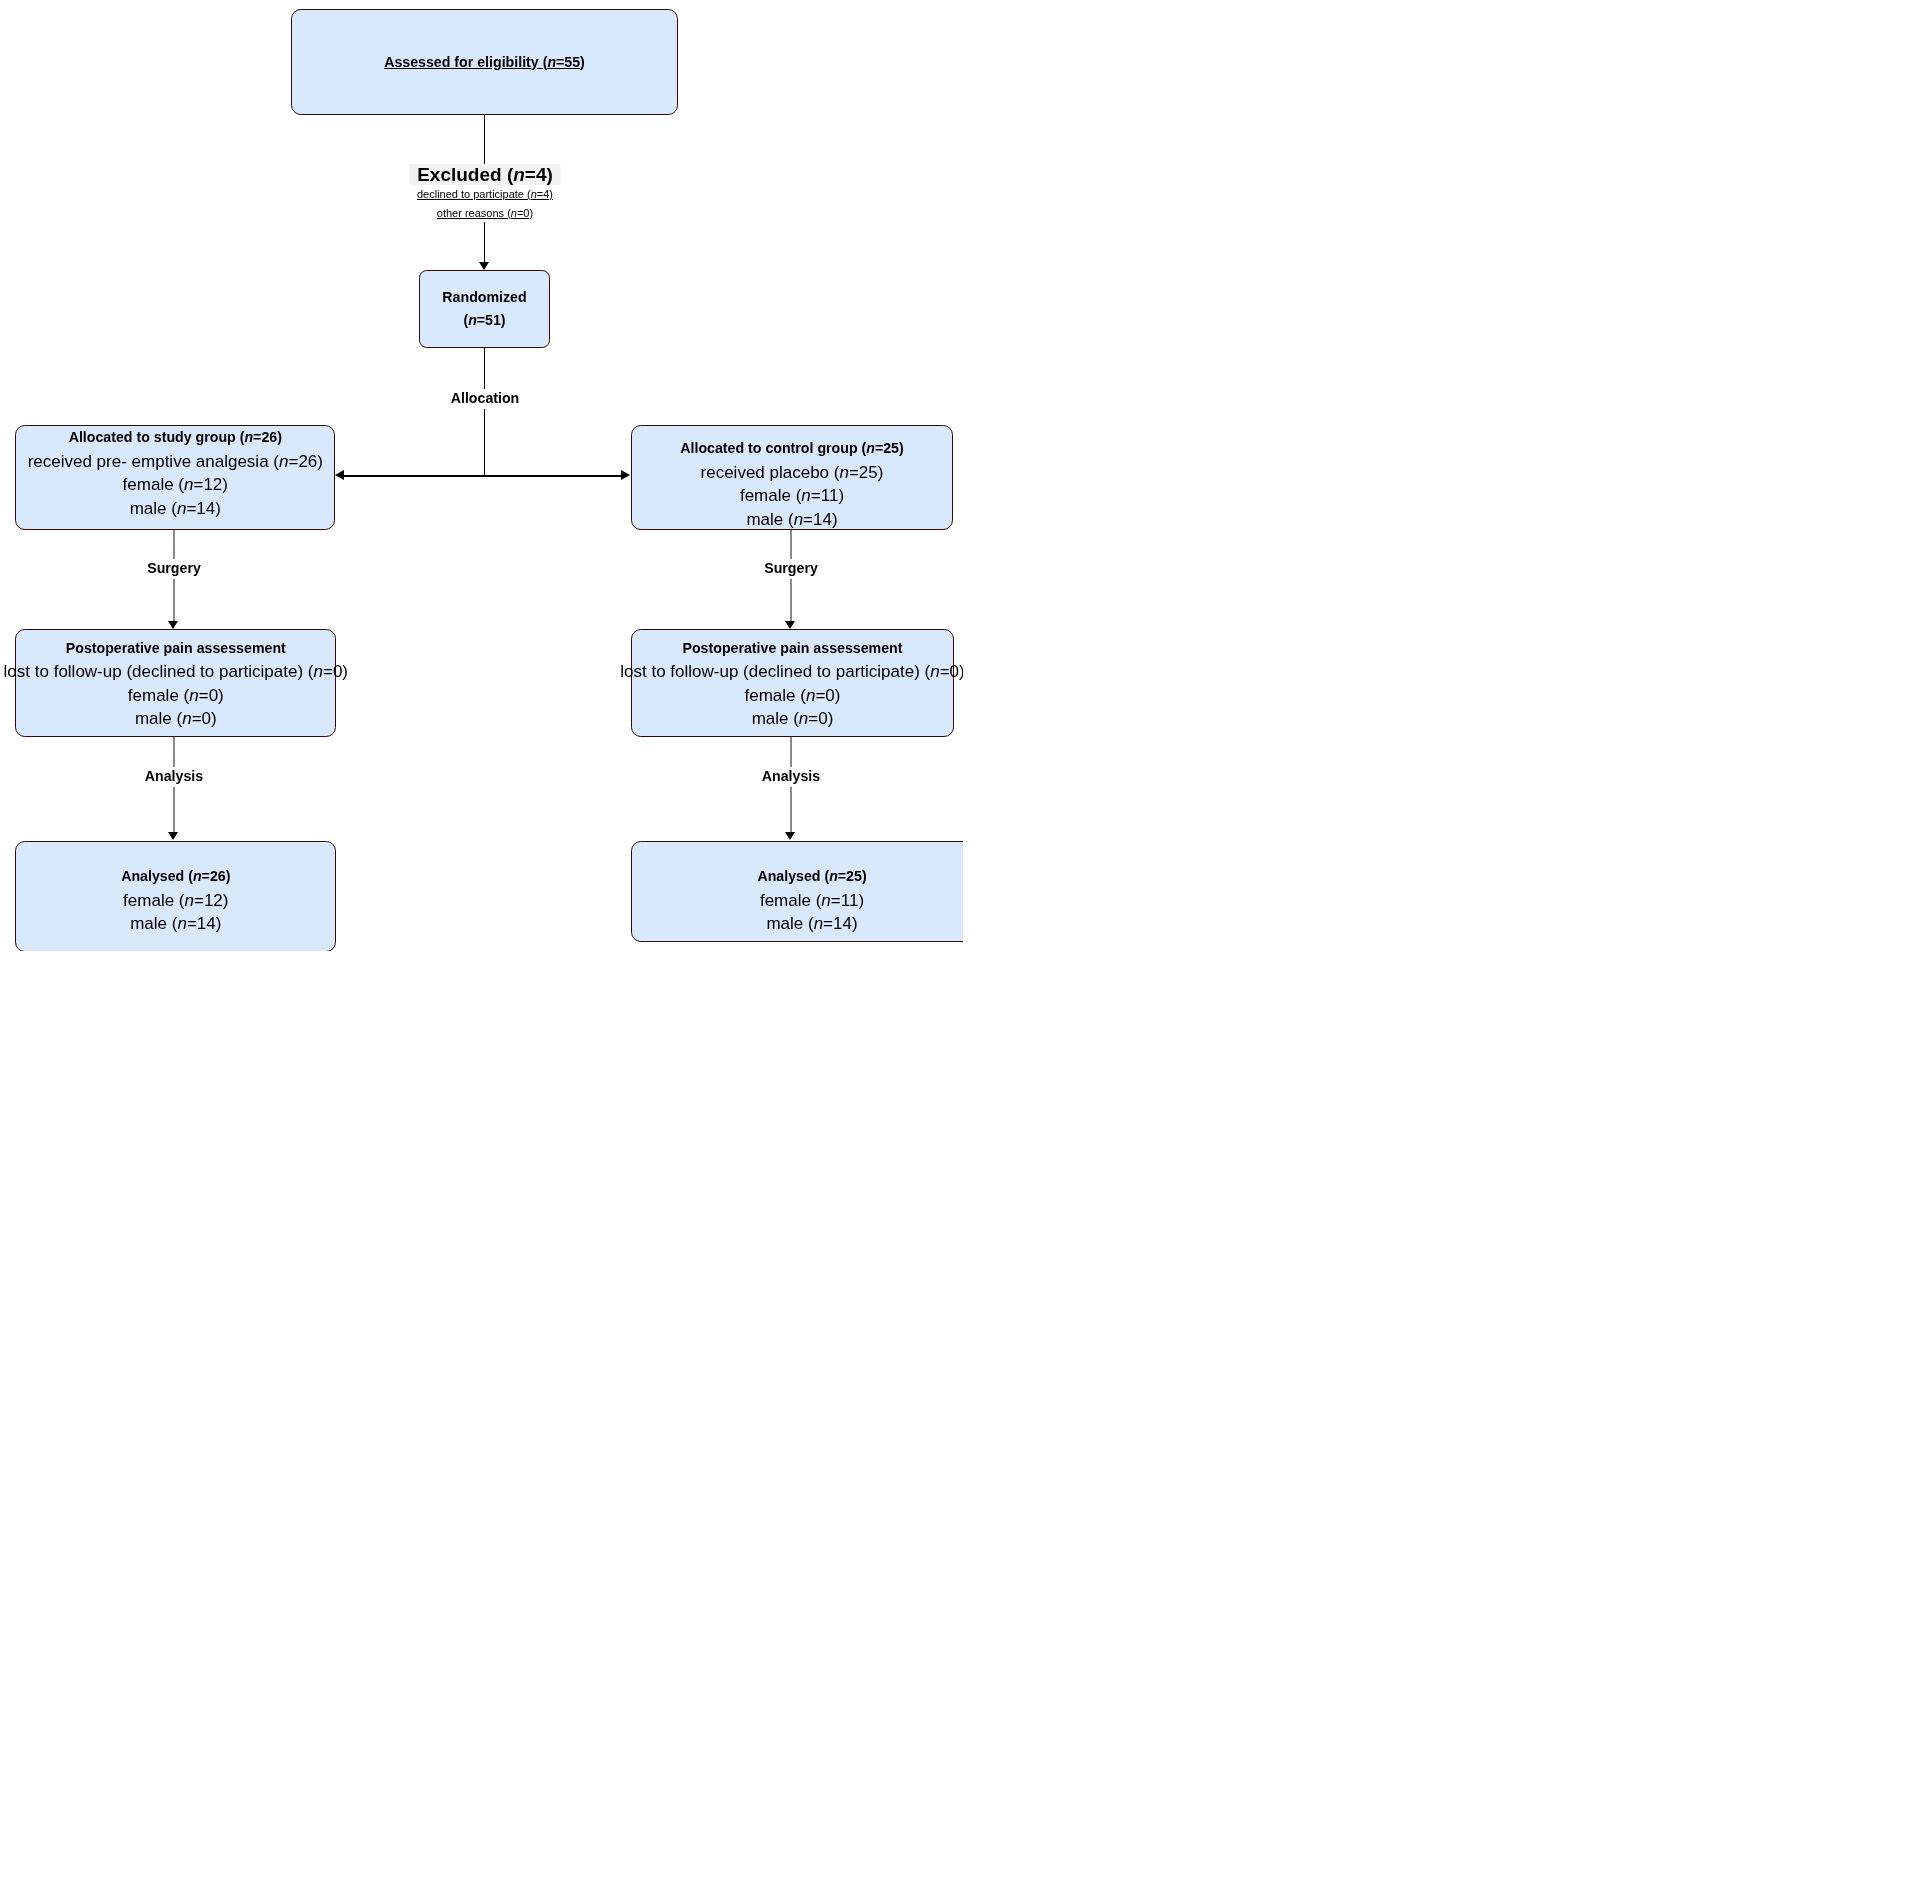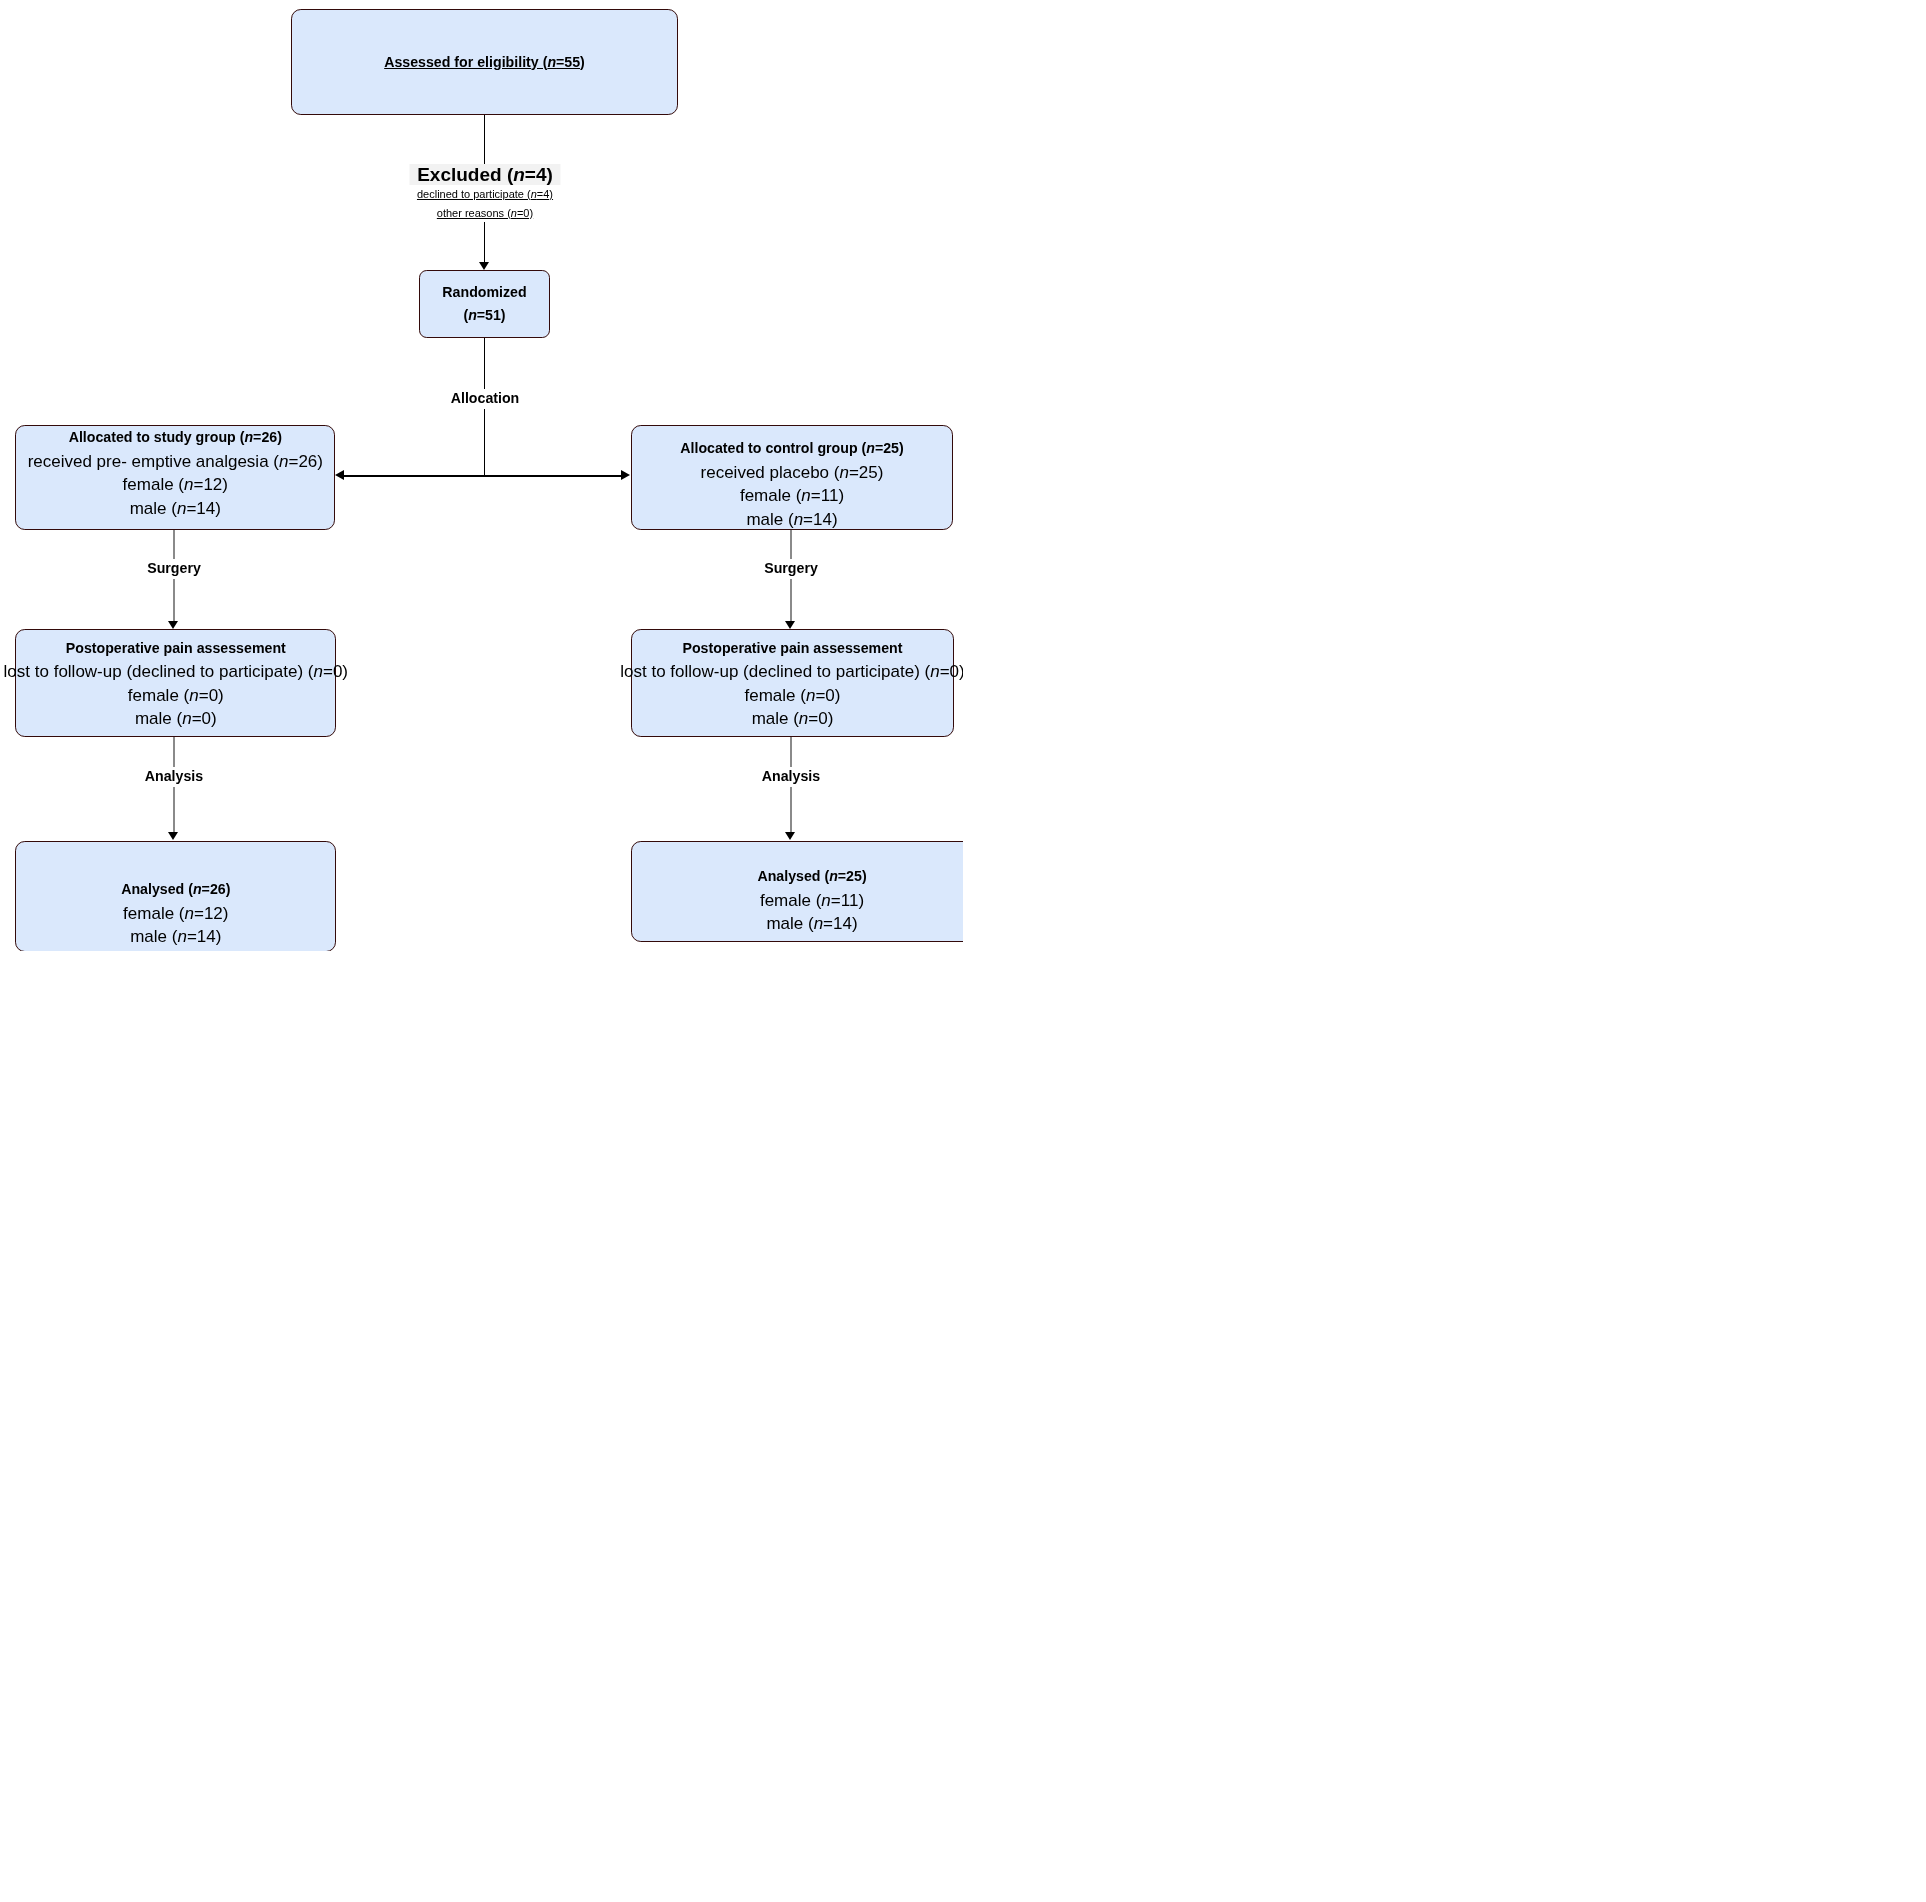--- a/index.html
+++ b/index.html
@@ -68,21 +68,21 @@
   <div class="box centered" style="left:291px;top:9.3px;width:387px;height:106px;text-decoration:underline;">
     <div class="bt">Assessed for eligibility (<i>n</i>=55)</div>
   </div>
 
   <div class="excluded" style="left:485px;top:164px;">
     <div class="ex-title">Excluded (<i>n</i>=4)</div>
     <div class="ex-reason">declined to participate (<i>n</i>=4)</div>
     <div class="ex-reason">other reasons (<i>n</i>=0)</div>
   </div>
 
-  <div class="box centered" style="left:419px;top:270px;width:131px;height:68px;border-radius:7.7px;">
+  <div class="box centered" style="left:419px;top:270px;width:131px;height:78px;border-radius:7.7px;">
     <div class="bt" style="line-height:23px;">Randomized</div>
     <div class="bt" style="line-height:23px;">(<i>n</i>=51)</div>
   </div>
 
   <div class="edge-label" style="left:485px;top:389px;">Allocation</div>
   <div class="edge-label" style="left:174px;top:559px;">Surgery</div>
   <div class="edge-label" style="left:791px;top:559px;">Surgery</div>
   <div class="edge-label" style="left:174px;top:767px;">Analysis</div>
   <div class="edge-label" style="left:791px;top:767px;">Analysis</div>
 
@@ -107,21 +107,21 @@
     <div class="bl">male (<i>n</i>=0)</div>
   </div>
 
   <div class="box" style="left:631px;top:629px;width:323px;height:108px;padding-top:6.6px;">
     <div class="bt">Postoperative pain assessement</div>
     <div class="bl">lost to follow-up (declined to participate) (<i>n</i>=0)</div>
     <div class="bl">female (<i>n</i>=0)</div>
     <div class="bl">male (<i>n</i>=0)</div>
   </div>
 
-  <div class="box" style="left:15.3px;top:841px;width:321px;height:111px;padding-top:36px;">
+  <div class="box" style="left:15.3px;top:841px;width:321px;height:111px;padding-top:23px;">
     <div class="bt">Analysed (<i>n</i>=26)</div>
     <div class="bl">female (<i>n</i>=12)</div>
     <div class="bl">male (<i>n</i>=14)</div>
   </div>
 
   <div class="box" style="left:631px;top:841px;width:362px;height:101px;padding-top:23px;">
     <div class="bt">Analysed (<i>n</i>=25)</div>
     <div class="bl">female (<i>n</i>=11)</div>
     <div class="bl">male (<i>n</i>=14)</div>
   </div>

